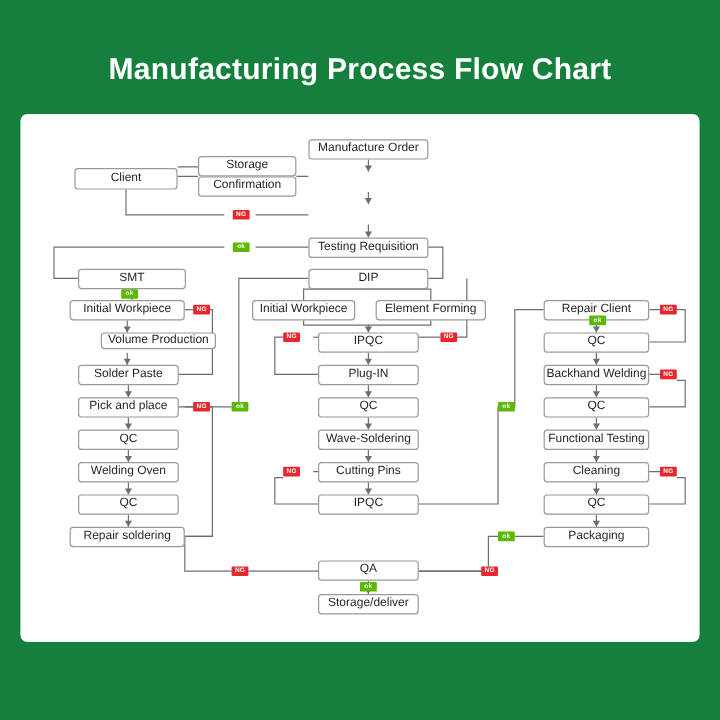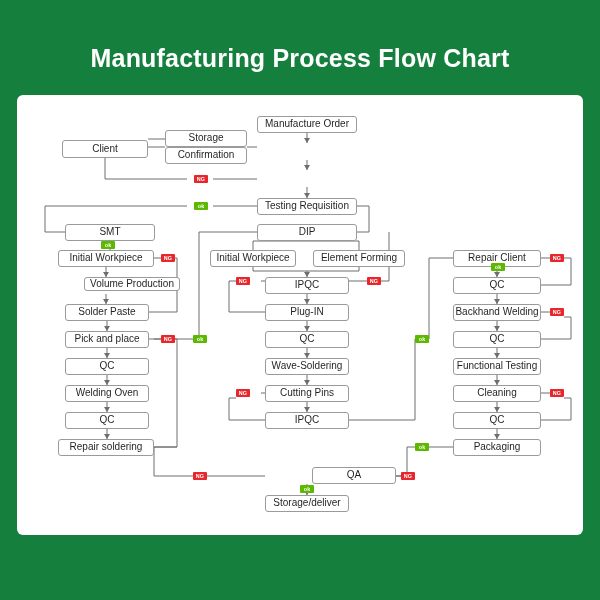--- a/index.html
+++ b/index.html
@@ -242,21 +242,21 @@
 
       <div class="node" style="left:436px;top:155px;width:88px;height:17px;">Repair Client</div>
       <div class="node" style="left:436px;top:182px;width:88px;height:17px;">QC</div>
       <div class="node" style="left:436px;top:209px;width:88px;height:17px;">Backhand Welding</div>
       <div class="node" style="left:436px;top:236px;width:88px;height:17px;">QC</div>
       <div class="node" style="left:436px;top:263px;width:88px;height:17px;">Functional Testing</div>
       <div class="node" style="left:436px;top:290px;width:88px;height:17px;">Cleaning</div>
       <div class="node" style="left:436px;top:317px;width:88px;height:17px;">QC</div>
       <div class="node" style="left:436px;top:344px;width:88px;height:17px;">Packaging</div>
 
-      <div class="node" style="left:248px;top:372px;width:84px;height:17px;margin-left:47px;">QA</div>
+      <div class="node" style="left:248px;top:372px;width:84px;height:17px;">QA</div>
       <div class="node" style="left:248px;top:400px;width:84px;height:17px;">Storage/deliver</div>
 
       <div class="tag ng" style="left:177px;top:80px;">NG</div>
       <div class="tag ok" style="left:177px;top:107px;">ok</div>
       <div class="tag ok" style="left:84px;top:146px;">ok</div>
       <div class="tag ng" style="left:144px;top:159px;">NG</div>
       <div class="tag ng" style="left:219px;top:182px;">NG</div>
       <div class="tag ng" style="left:350px;top:182px;">NG</div>
       <div class="tag ng" style="left:144px;top:240px;">NG</div>
       <div class="tag ok" style="left:176px;top:240px;">ok</div>

